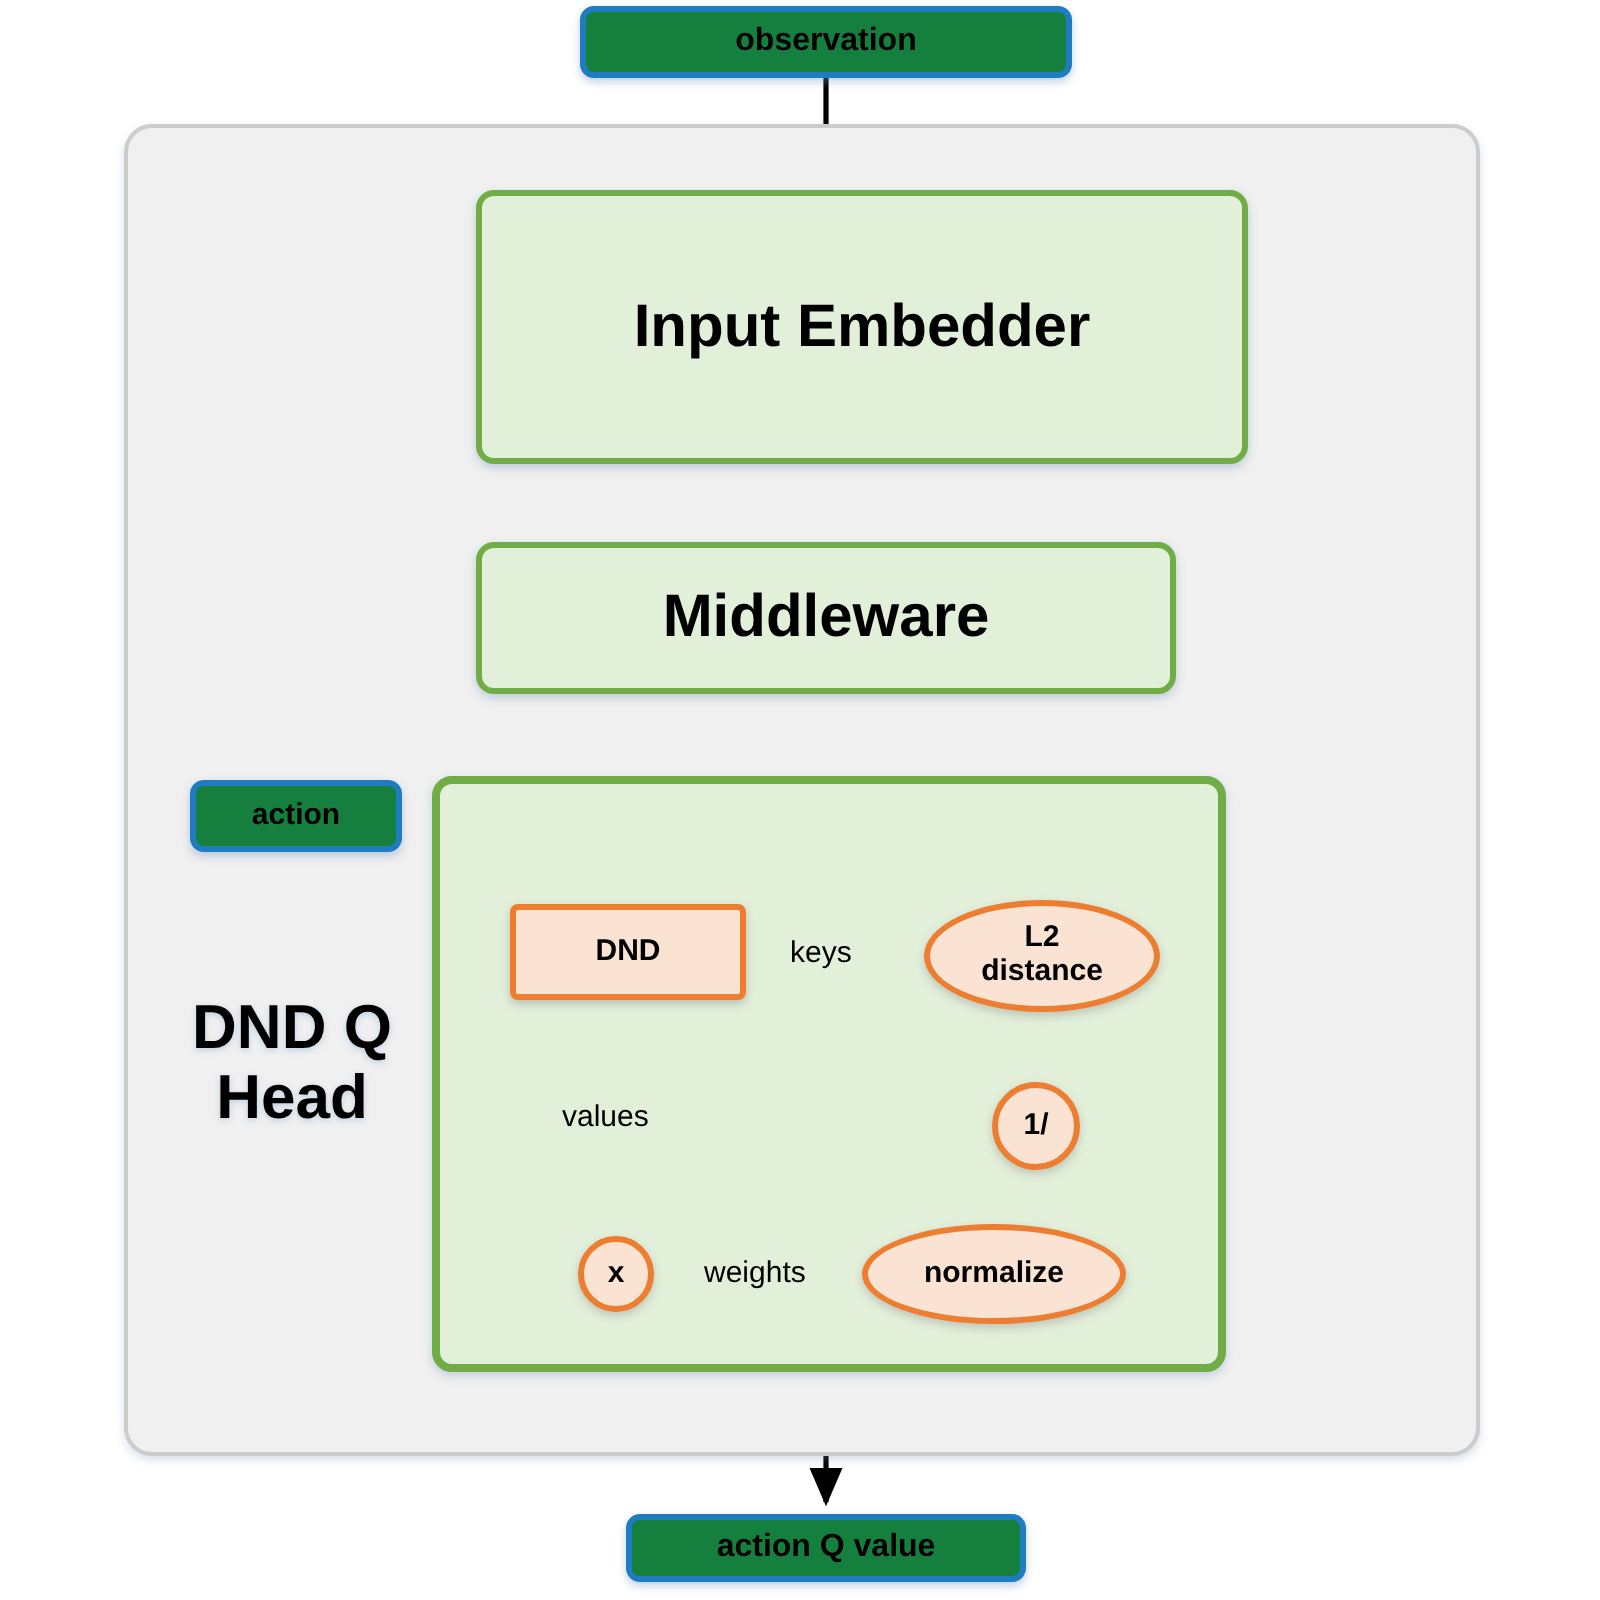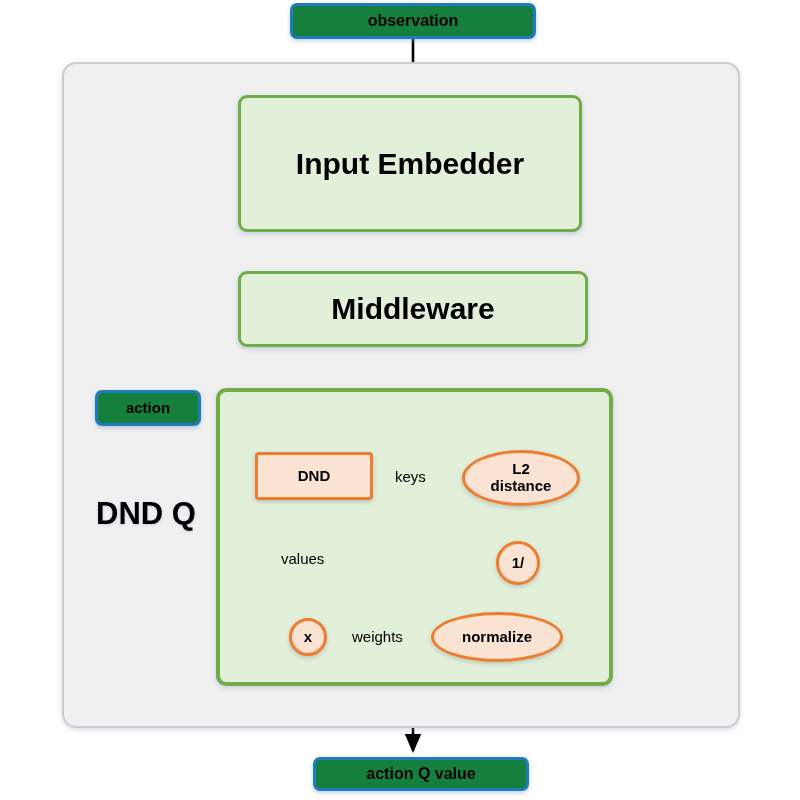--- a/index.html
+++ b/index.html
@@ -56,29 +56,29 @@
   
   .io-box {
     background: #15803d;
     border: 3px solid #1f7cc0;
     border-radius: 7px;
     font-size: 16px;
     box-shadow: 0 2px 4px rgba(120,150,190,0.45);
   }
   #observation-box { left: 290px; top: 3px;   width: 246px; height: 36px; }
   #action-box      { left: 95px;  top: 390px; width: 106px; height: 36px; font-size: 15px; }
-  #action-q-box    { left: 313px; top: 757px; width: 216px; height: 34px; font-size: 16px; }
+  #action-q-box    { left: 313px; top: 757px; width: 200px; height: 34px; font-size: 16px; }
   
   .module-box {
     background: #e2efd9;
     border: 3px solid #70ad47;
     border-radius: 9px;
     box-shadow: 0 2px 5px rgba(120,150,190,0.4);
   }
-  #input-embedder-box { left: 238px; top: 95px;  width: 344px; height: 137px; font-size: 30px; }
+  #input-embedder-box { left: 238px; top: 95px;  width: 386px; height: 137px; font-size: 30px; }
   #middleware-box     { left: 238px; top: 271px; width: 350px; height: 76px;  font-size: 30px; }
   
   .orange-rect {
     background: #fae3d2;
     border: 3px solid #ed7d31;
     border-radius: 4px;
     font-size: 15px;
     box-shadow: 0 2px 4px rgba(140,140,140,0.45);
   }
   #dnd-box { left: 255px; top: 452px; width: 118px; height: 48px; }
@@ -172,20 +172,21 @@
 
     <path d="M308,656 L308,668 Q308,676 316,676 L405,676 Q413,676 413,684 L413,751" marker-end="url(#arrow)"></path>
   </g>
 </svg>
 
 <div class="node" id="outer-container"></div>
 <div class="node" id="dnd-head-container"></div>
 
 <div id="dnd-head-label">
   <div>DND Q</div>
+  <div>Head</div>
 </div>
 
 <div class="node io-box" id="observation-box">observation</div>
 
 <div class="node io-box" id="action-box">action</div>
 
 <div class="node io-box" id="action-q-box">action Q value</div>
 
 <div class="node module-box" id="input-embedder-box">Input Embedder</div>
 

